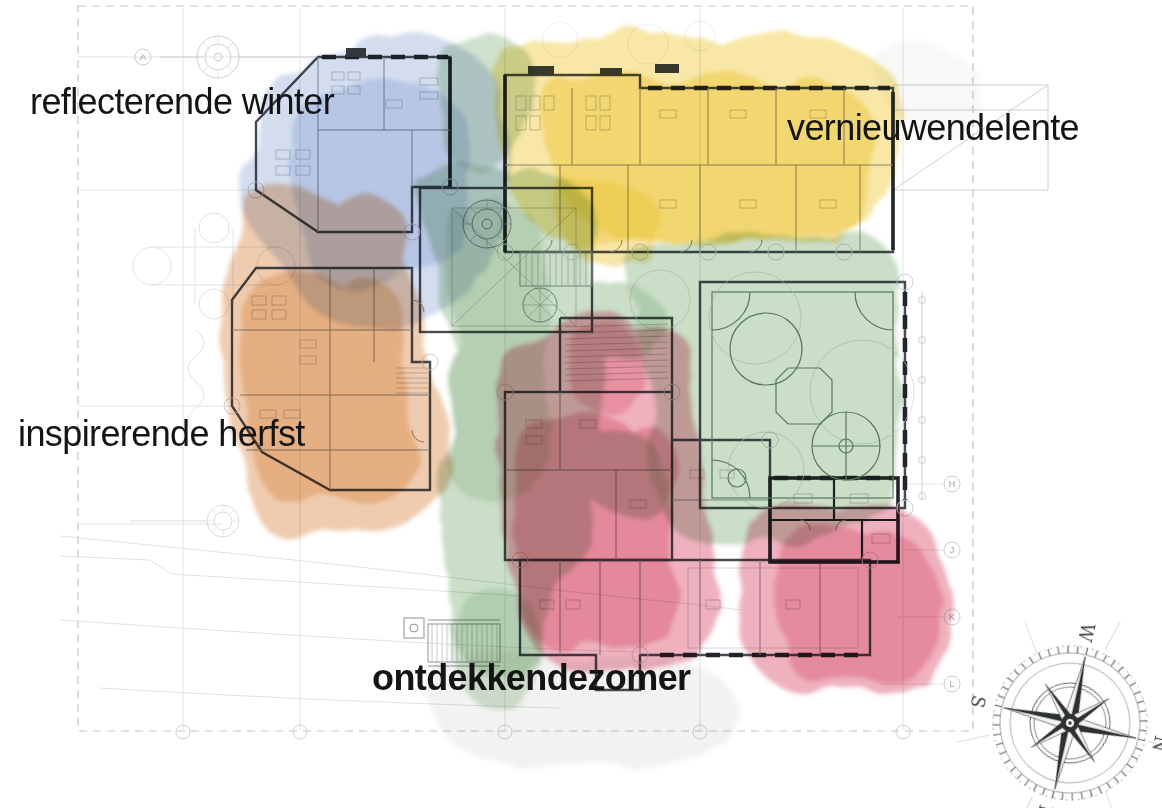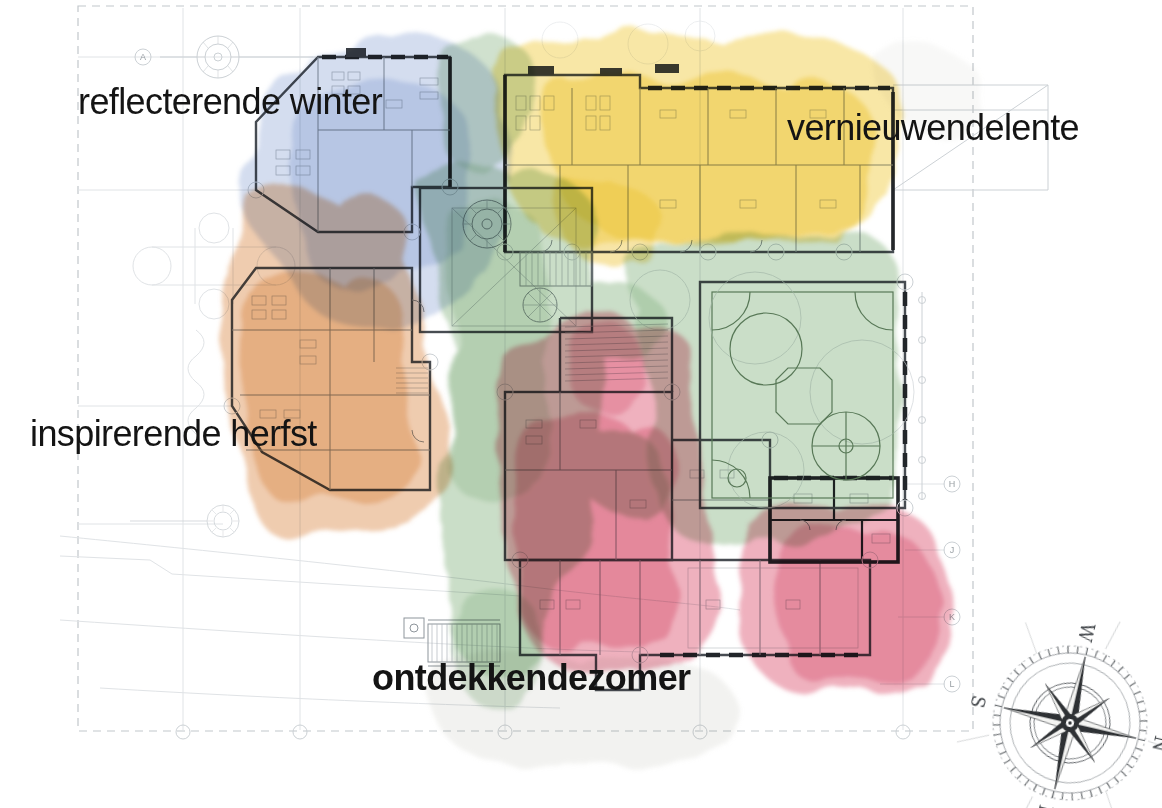--- a/index.html
+++ b/index.html
@@ -384,17 +384,17 @@
     <g stroke="#8a8e92" stroke-width="0.6" opacity="0.6">
       <path d="M0,-80 L4,-112 M58,-50 L84,-66 M80,20 L112,28 M-60,48 L-88,66 M-80,-18 L-110,-26 M30,76 L44,106"></path>
     </g>
     <text class="comptxt" x="0" y="-86" text-anchor="middle">N</text>
     <text class="comptxt" x="92" y="11" text-anchor="middle">E</text>
     <text class="comptxt" x="0" y="101" text-anchor="middle">S</text>
     <text class="comptxt" x="-92" y="11" text-anchor="middle">W</text>
   </g>
 </svg>
 
-  <div class="zone-label" style="left:30px;top:82px;margin-left:48px;">reflecterende winter</div>
+  <div class="zone-label" style="left:30px;top:82px;">reflecterende winter</div>
   <div class="zone-label" style="left:787px;top:108px;">vernieuwendelente</div>
-  <div class="zone-label" style="left:30px;top:414px;">inspirerende herfst</div>
+  <div class="zone-label" style="left:18px;top:414px;">inspirerende herfst</div>
   <div class="zone-label" style="left:372px;top:658px;font-weight:bold;">ontdekkendezomer</div>
 </div>
 
 </body></html>

